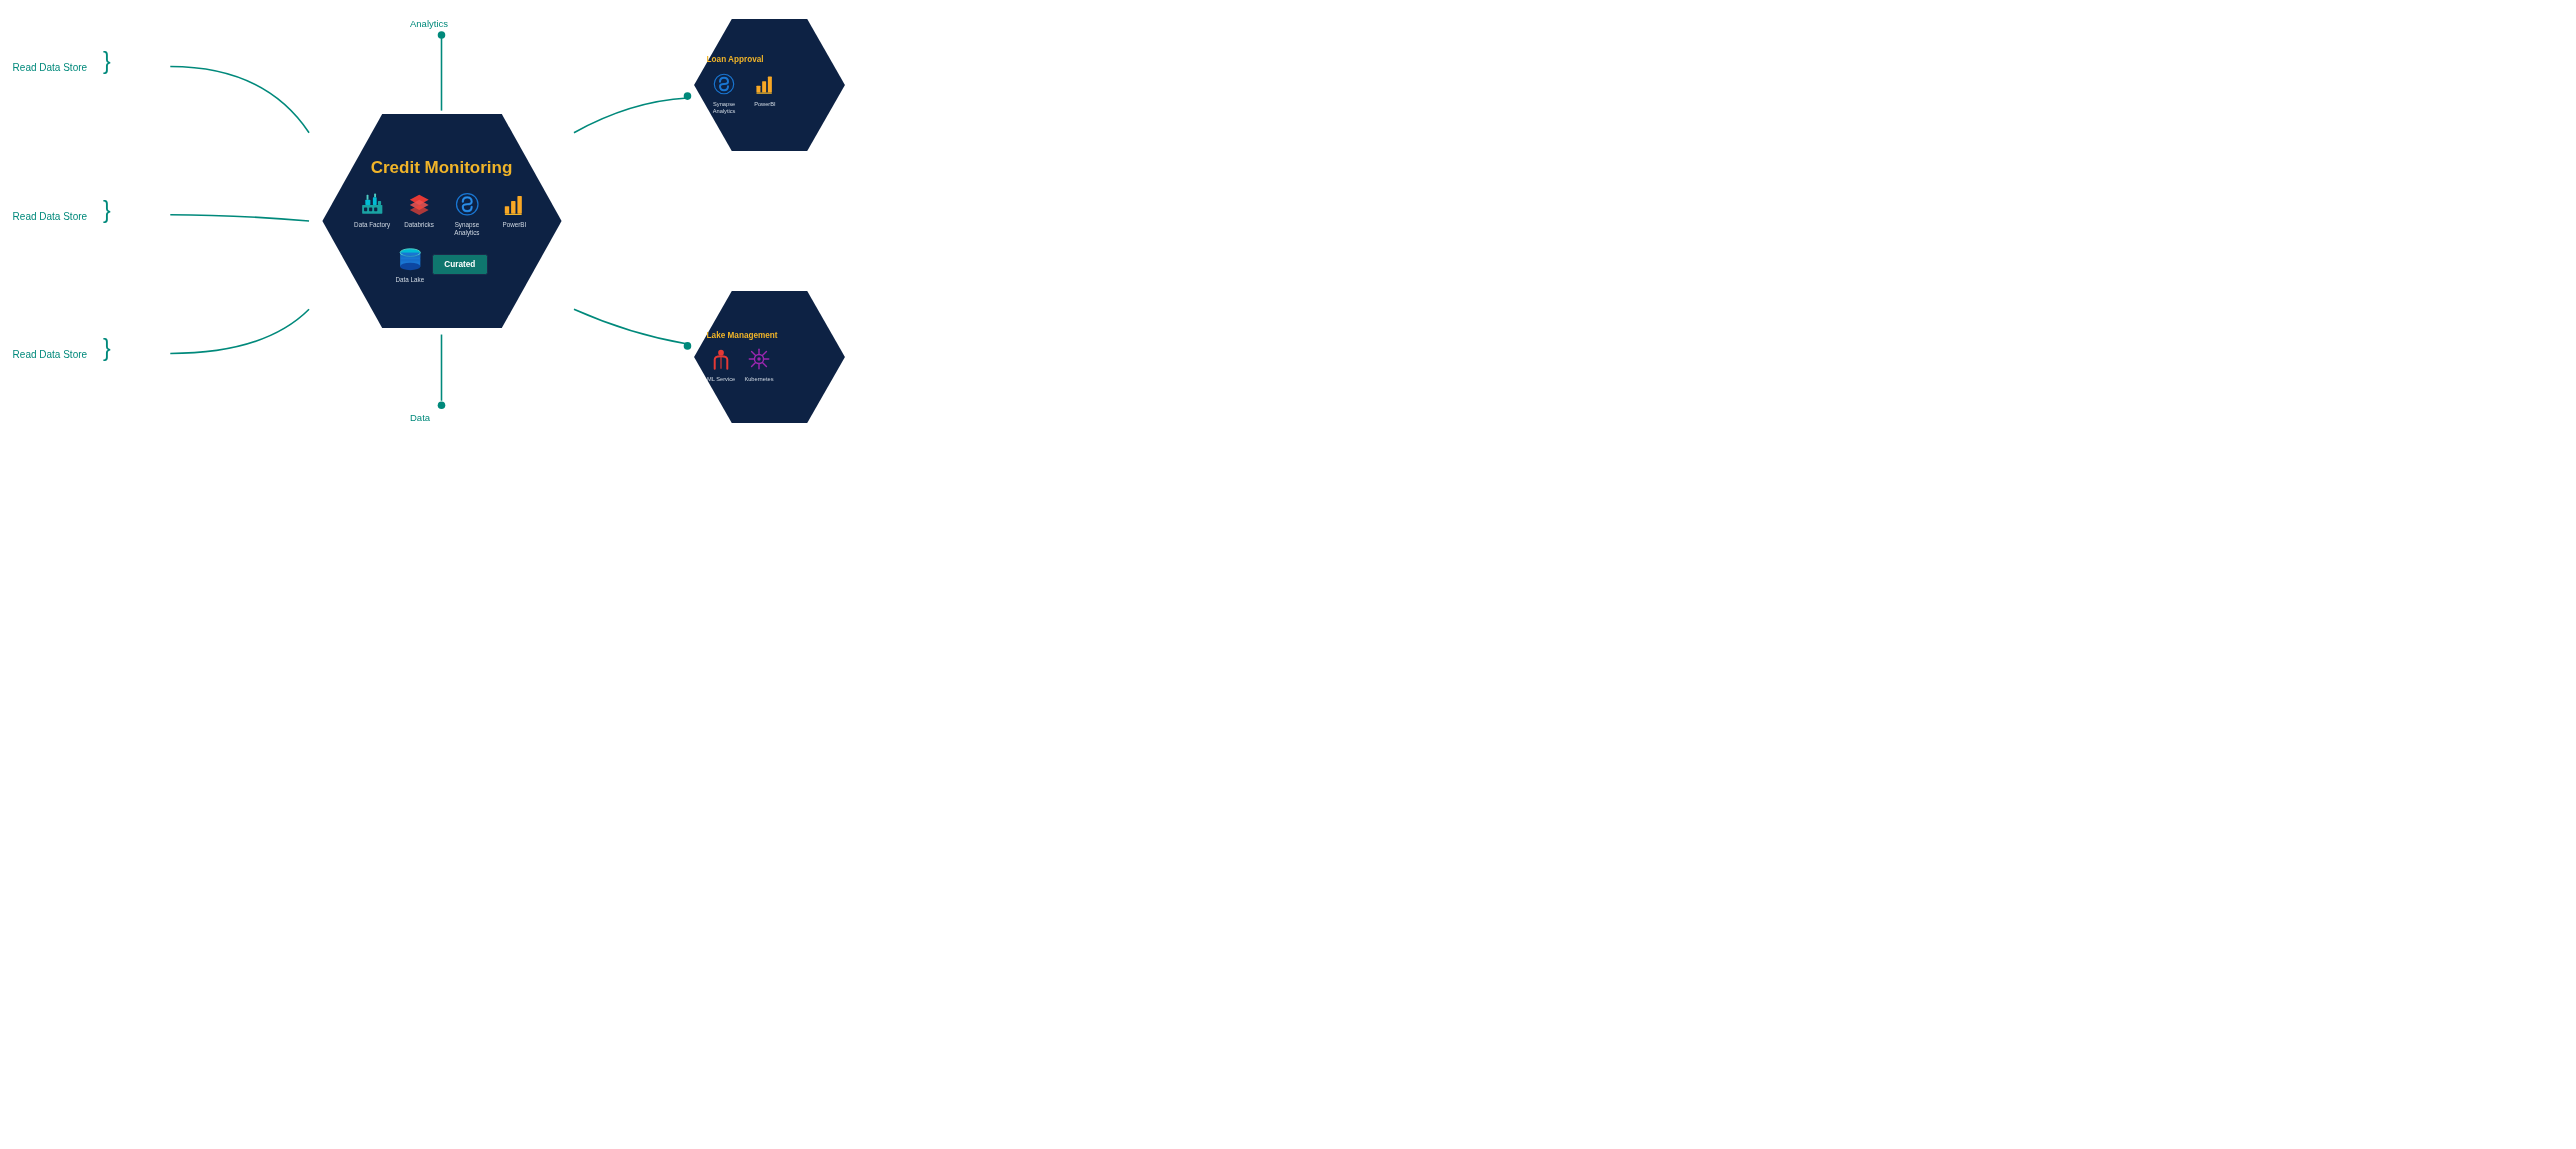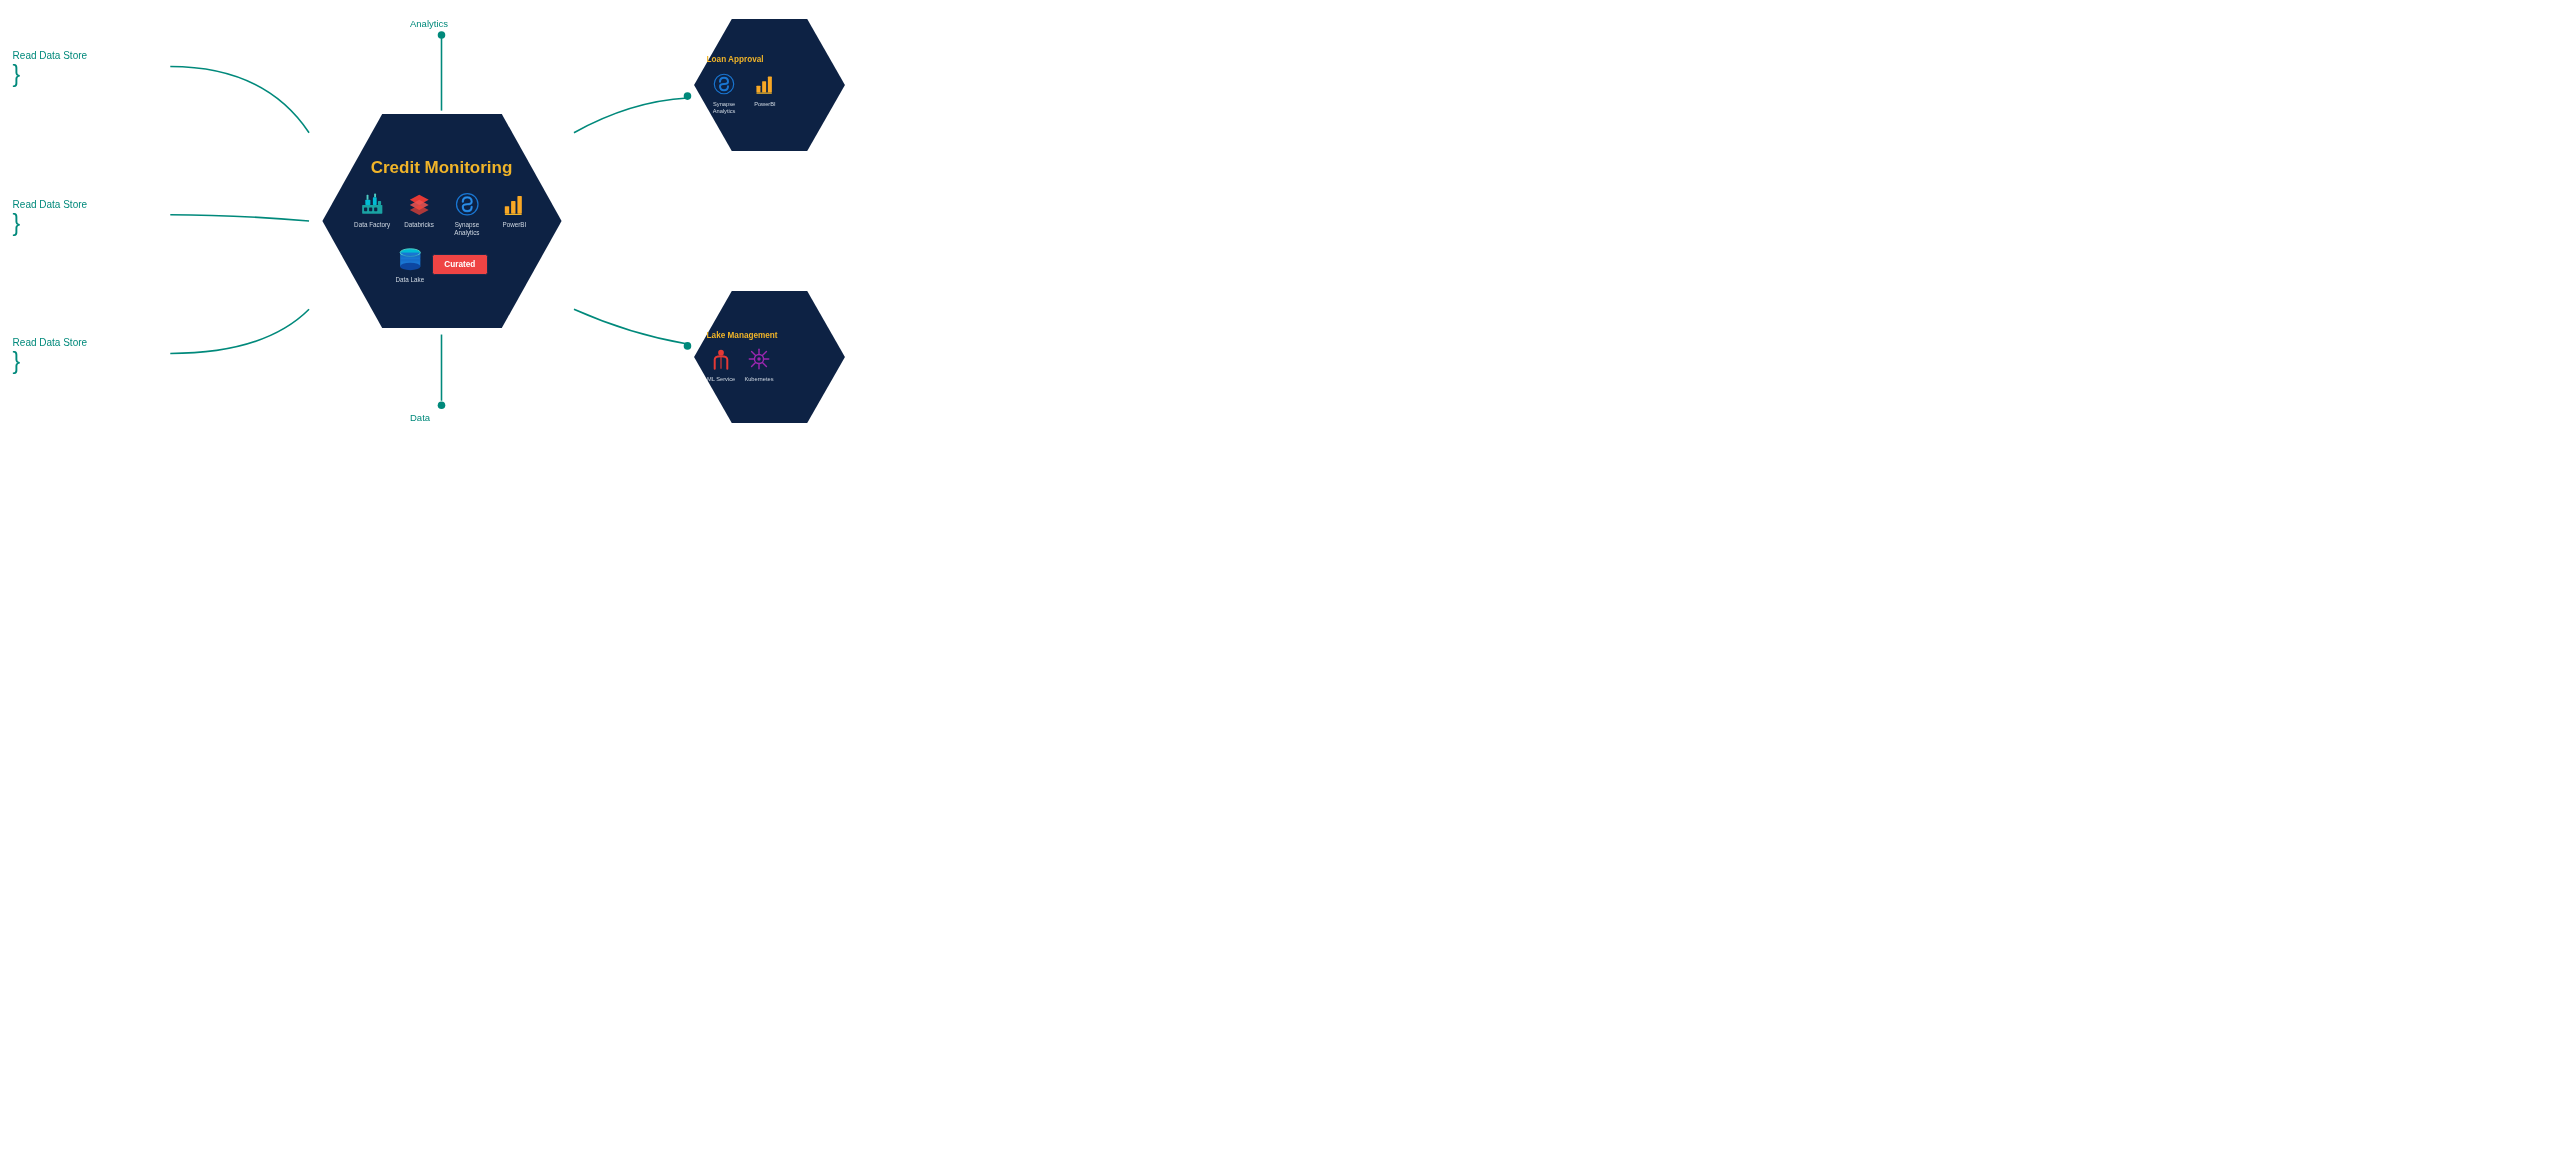--- a/index.html
+++ b/index.html
@@ -97,21 +97,21 @@
 
     
     .bottom-row {
       display: flex;
       align-items: center;
       gap: 7.6px;
       margin-top: 2.5px;
     }
 
     .curated-badge {
-      background: #ef4444;
+      background: #0f766e;
       color: white;
       font-size: 8.2px;
       font-weight: 600;
       padding: 5px 11.4px;
       border-radius: 2.5px;
       border: 1.3px solid #1a2a4a;
     }
 
     
     .hex-side {
@@ -158,23 +158,22 @@
       color: #cdd6e0;
       font-size: 5.7px;
       text-align: center;
       max-width: 35px;
     }
 
     
     .read-store {
       position: absolute;
       display: flex;
-      align-items: flex-start;
-      gap: 2px;
-      flex-direction: column;
+      align-items: flex-end;
+      gap: 16px;
     }
 
     .read-store-text {
       color: #00897b;
       font-size: 10px;
       font-weight: 500;
     }
 
     .bracket {
       color: #00897b;

